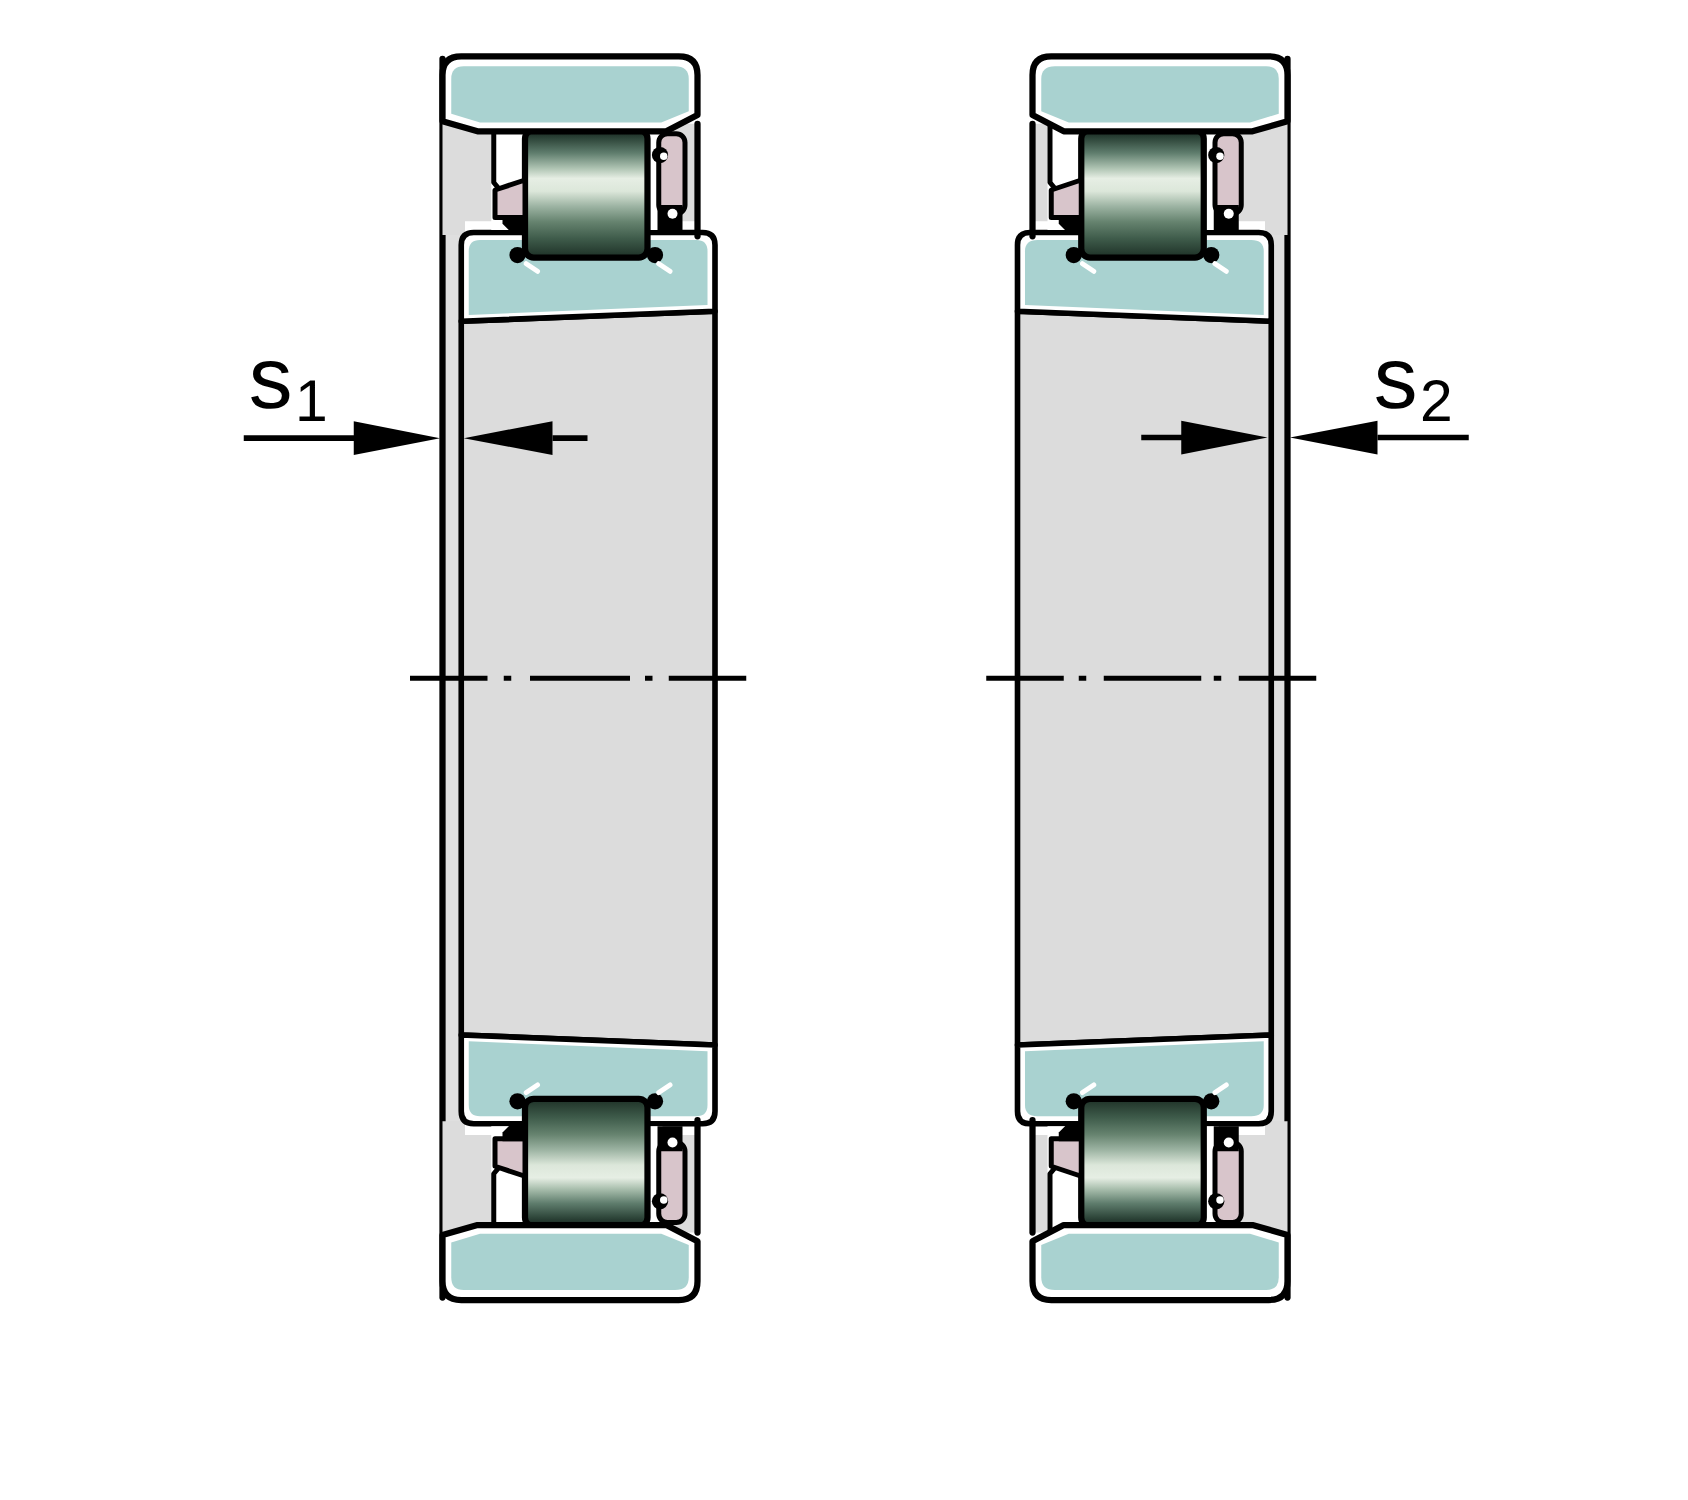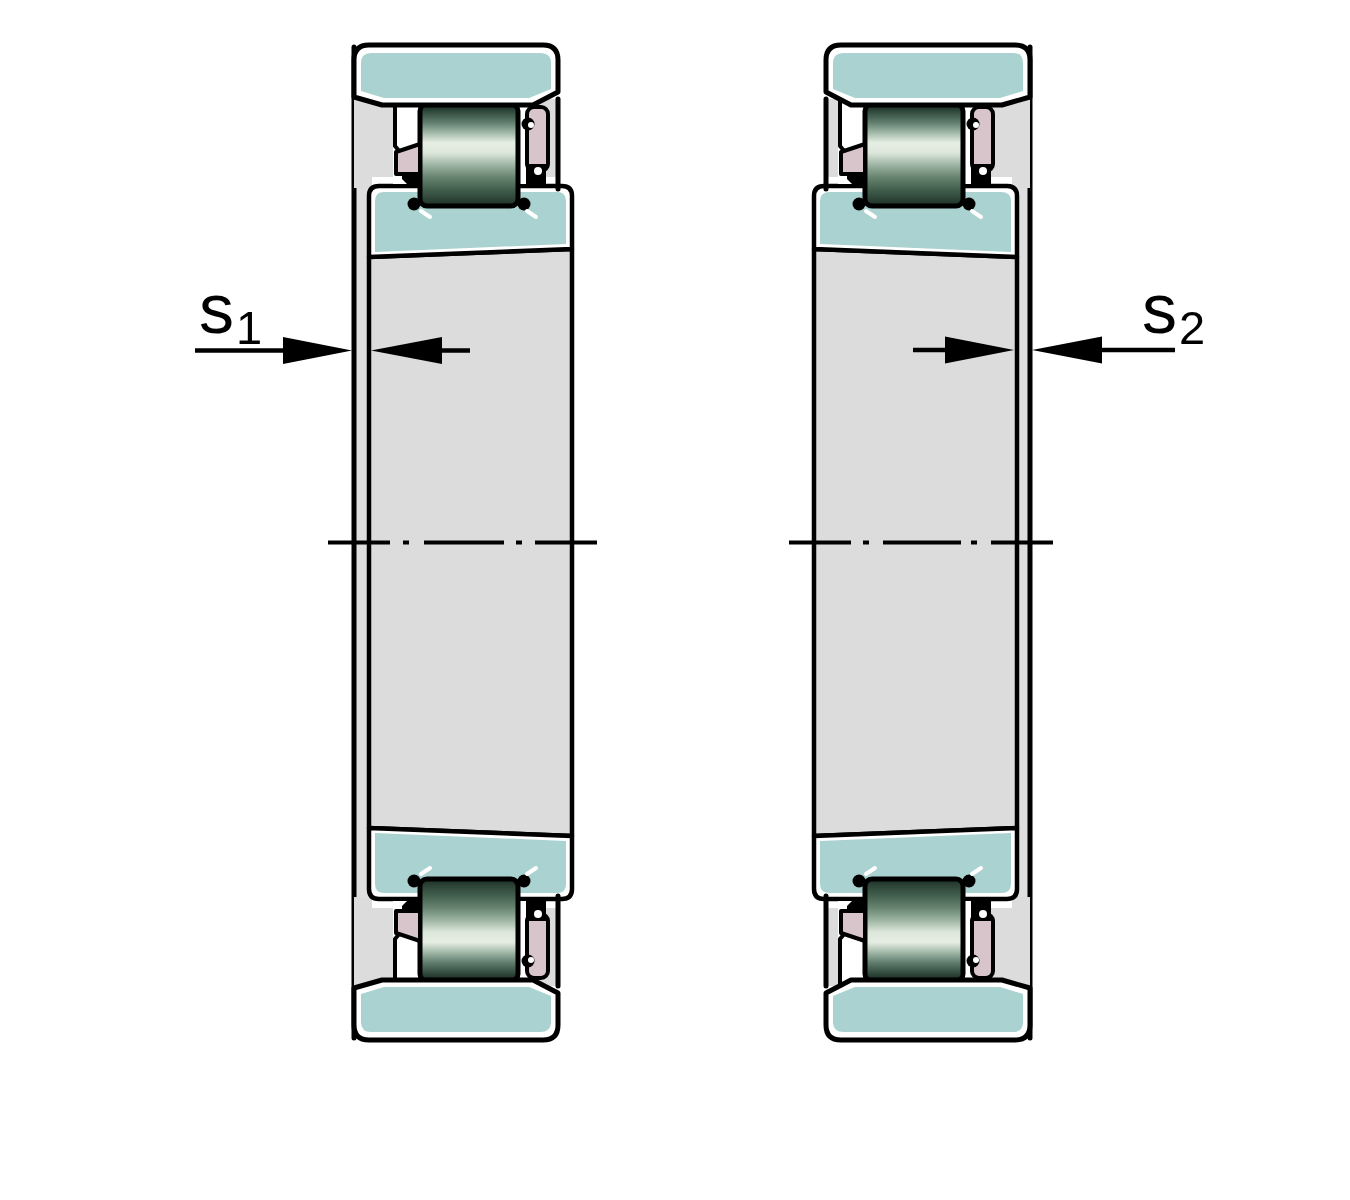--- a/index.html
+++ b/index.html
@@ -40,32 +40,32 @@
   .gs4{stop-color:var(--roller-light,#e6eee4);}
   .gs5{stop-color:#dce7da;}
   .gs6{stop-color:#9cb3a2;}
   .gs7{stop-color:#66836f;}
   .gs8{stop-color:#3f5c4b;}
   .gs9{stop-color:var(--roller-end,#1d3026);}
 
   .dim-label{
     position:absolute;
     font-size:70px;
-    line-height:90px;
+    line-height:76px;
     color:var(--line-black,#000000);
     white-space:nowrap;
   }
   .dim-label .sub{
     font-size:47px;
     position:relative;
     top:11px;
     margin-left:2px;
   }
   .label-s1{left:199px;top:264px;}
-  .label-s2{left:1099px;top:264px;margin-left:43px;}
+  .label-s2{left:1099px;top:264px;}
 </style>
 </head>
 <body>
 
 <div class="stage">
 
   <svg width="1350" height="1200" viewBox="0 0 1350 1200">
 
     <defs>
       <linearGradient id="rollGrad" x1="0" y1="0" x2="0" y2="1">

